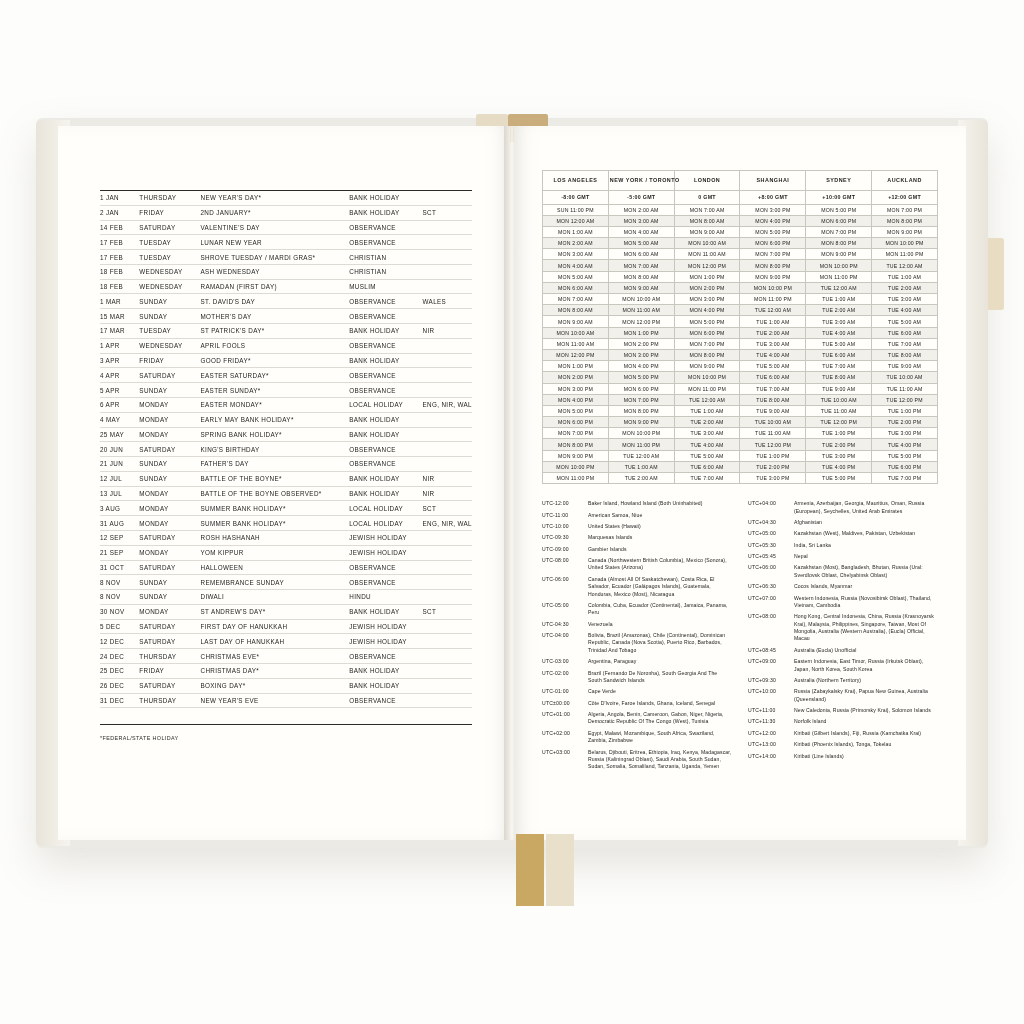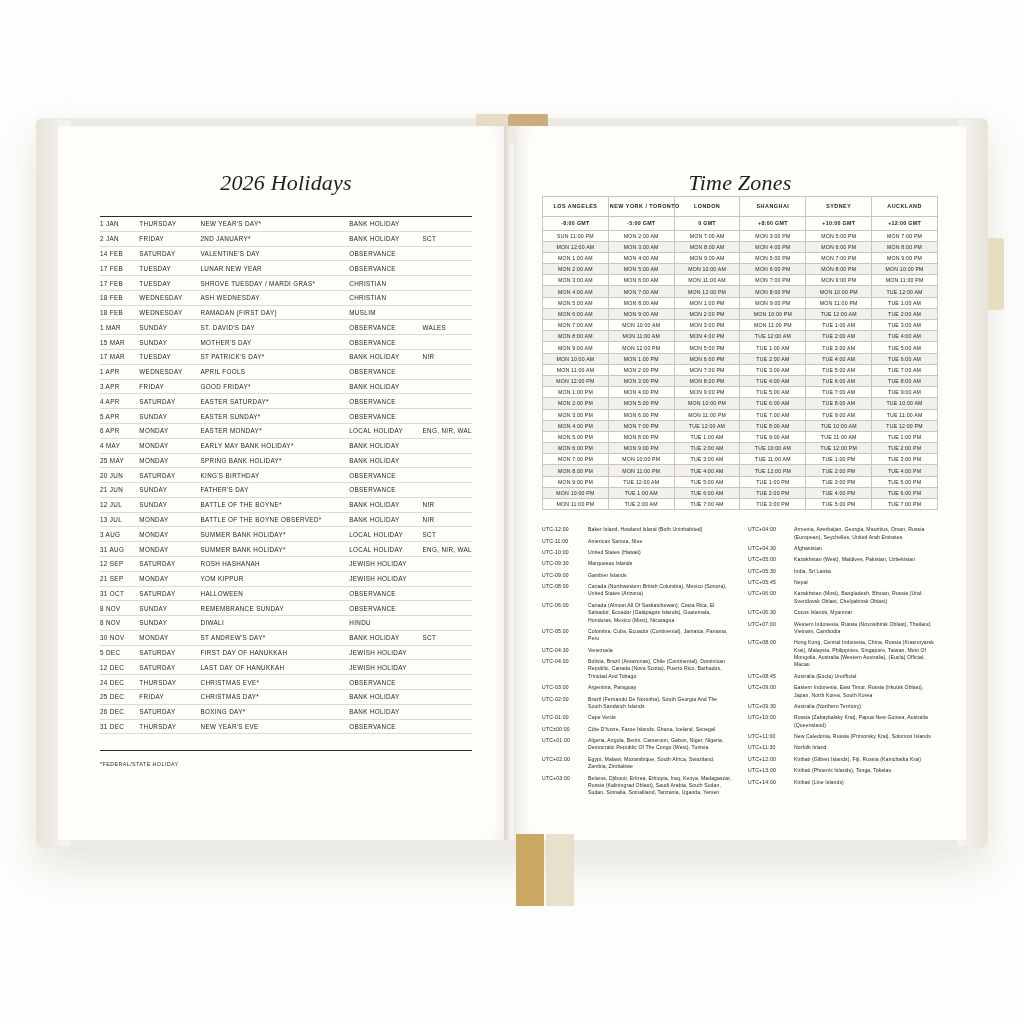--- a/index.html
+++ b/index.html
@@ -225,21 +225,20 @@
   <div class="book">
     <div class="book-shadow"></div>
     <div class="top-tab b"></div>
     <div class="top-tab"></div>
     <div class="side-tab"></div>
     <div class="cover-left"></div>
     <div class="cover-right"></div>
 
     <div class="page page-left">
       <div class="lp-inner">
-        <div class="page-title">2026 Holidays</div>
         <div class="rule"></div>
         <table class="holidays">
           <tbody id="holidays-body">
               <tr>
                 <td class="c-date">1 JAN</td>
                 <td class="c-day">THURSDAY</td>
                 <td class="c-name">NEW YEAR'S DAY*</td>
                 <td class="c-type">BANK HOLIDAY</td>
                 <td class="c-region"></td>
               </tr>
@@ -485,21 +484,20 @@
         </table>
         <div class="foot-rule"></div>
         <div class="footnote">*FEDERAL/STATE HOLIDAY</div>
       </div>
     </div>
 
     <div class="gutter"></div>
 
     <div class="page page-right">
       <div class="rp-inner">
-        <div class="page-title">Time Zones</div>
         <table class="tz">
           <thead>
             <tr id="tz-city-row">
                 <th class="city">LOS ANGELES</th>
                 <th class="city">NEW YORK / TORONTO</th>
                 <th class="city">LONDON</th>
                 <th class="city">SHANGHAI</th>
                 <th class="city">SYDNEY</th>
                 <th class="city">AUCKLAND</th>
               </tr>

